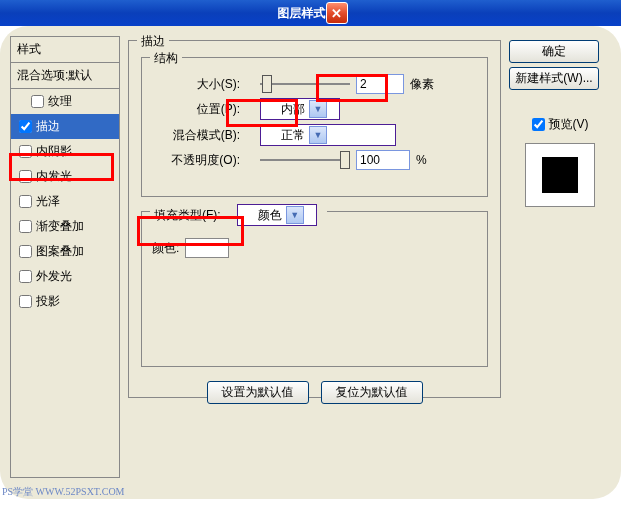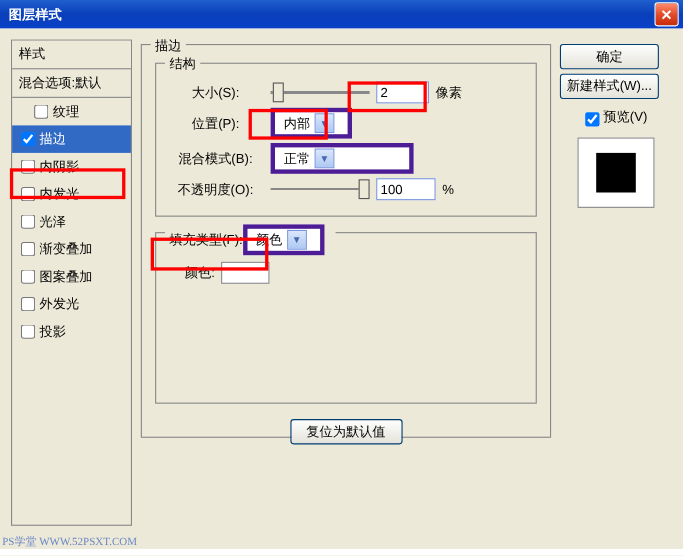--- a/index.html
+++ b/index.html
@@ -12,36 +12,37 @@
     position: relative;
     overflow: hidden;
   }
   .titlebar {
     background: linear-gradient(to bottom, #1f5fce 0%, #0a3fba 50%, #0841c8 100%);
     color: #fff;
     height: 26px;
     padding: 0 4px 0 8px;
     display: flex;
     align-items: center;
-    justify-content: space-between;
+    justify-content: center;
     font-weight: bold;
   }
   .close-btn {
     width: 20px; height: 20px;
     background: linear-gradient(to bottom, #ff8e6e 0%, #e34d2c 50%, #c72b09 100%);
     border: 1px solid #fff;
     border-radius: 3px;
     display: flex; align-items: center; justify-content: center;
     color: #fff; font-weight: bold; font-size: 13px;
   }
   .dialog-body {
     background: #ece9d8;
     height: 453px;
     padding: 10px 10px;
     display: flex;
+    border-radius: 28px;
   }
   .styles-panel {
     border: 1px solid #888;
     width: 108px;
     height: 440px;
     margin-right: 6px;
     background: #ece9d8;
   }
   .styles-header {
     background: #ece9d8;
@@ -102,22 +103,22 @@
     background: #ece9d8;
     padding: 0 4px;
   }
   .row {
     display: flex;
     align-items: center;
     margin: 4px 0;
   }
   .row label {
     width: 88px;
-    text-align: center;
-    margin-right: 6px;
+    text-align: right;
+    margin-right: 20px;
   }
   .slider {
     width: 90px; height: 14px;
     position: relative;
     background: linear-gradient(to bottom, transparent 6px, #888 6px, #888 8px, transparent 8px);
     margin-right: 6px;
   }
   .slider .thumb {
     position: absolute;
     width: 8px; height: 16px;
@@ -129,24 +130,24 @@
     width: 40px; height: 18px;
     border: 1px solid #7a96df;
     background: #fff;
     padding: 0 3px;
     line-height: 18px;
     margin-right: 6px;
   }
   .numbox.wide { width: 46px; }
   .dropdown {
     height: 20px;
-    border: 4px solid #4c1d95;
+    border: 1px solid #4c1d95;
     background: #fff;
     display: flex; align-items: center;
-    padding: 0 2px 0 8px;
+    padding: 0 2px 0 20px;
     margin-right: 6px;
   }
   .dropdown .dd-btn {
     width: 16px; height: 16px;
     background: linear-gradient(to bottom, #dbe6fb, #aec8f2);
     border: 1px solid #7a96df;
     display: flex; align-items: center; justify-content: center;
     margin-left: 4px;
     font-size: 9px;
     color: #456bb3;
@@ -184,22 +185,22 @@
     width: 68px; height: 62px;
     background: #fff;
     display: flex; align-items: center; justify-content: center;
     margin-top: 6px;
     align-self: center;
   }
   .preview-box .sq {
     width: 36px; height: 36px; background: #000;
   }
   .preview-row {
-    display: flex; align-items: flex-end; gap: 4px;
-    margin-top: 4px;
+    display: flex; align-items: center; gap: 4px;
+    margin-top: 22px;
     justify-content: center;
   }
   .preview-row input[type=checkbox] { width: 13px; height: 13px; margin: 0; }
   .watermark {
     position: absolute;
     left: 2px; bottom: 6px;
     font-size: 10px;
     color: #6d88c6;
     font-family: Liberation Serif, serif;
   }
@@ -295,35 +296,36 @@
           <label>不透明度(O):</label>
           <div class="slider">
               <div class="thumb" style="left:80px;"></div>
             </div>
           <div class="numbox wide">100</div>
           <span>%</span>
         </div>
       </div>
 
       <div class="inner-group" style="height:132px; margin-top:14px;">
-        <span class="legend" style="display:flex; align-items:center; gap:0;">
+        <span class="legend" style="display:flex; align-items:center; gap:16px;">
           <span>填充类型(F):</span>
           <span class="dropdown" style="width:56px;">
             <span>颜色</span>
             <span class="dd-btn">▼</span>
           </span>
         </span>
 
         <div class="row" style="margin-top:14px;">
-          <span style="margin-left:16px;">颜色:</span>
+          <span style="margin-left:0;">颜色:</span>
           <span class="swatch" style="margin-left:6px;"></span>
         </div>
       </div>
 
       <div class="buttons-row">
+        <div class="btn">设置为默认值</div>
         <div class="btn">复位为默认值</div>
       </div>
     </div>
   </div>
 
   <div class="right-panel">
     <div class="btn">确定</div>
     <div class="btn">新建样式(W)...</div>
     <div class="preview-row">
       <input type="checkbox" checked="" style="">

